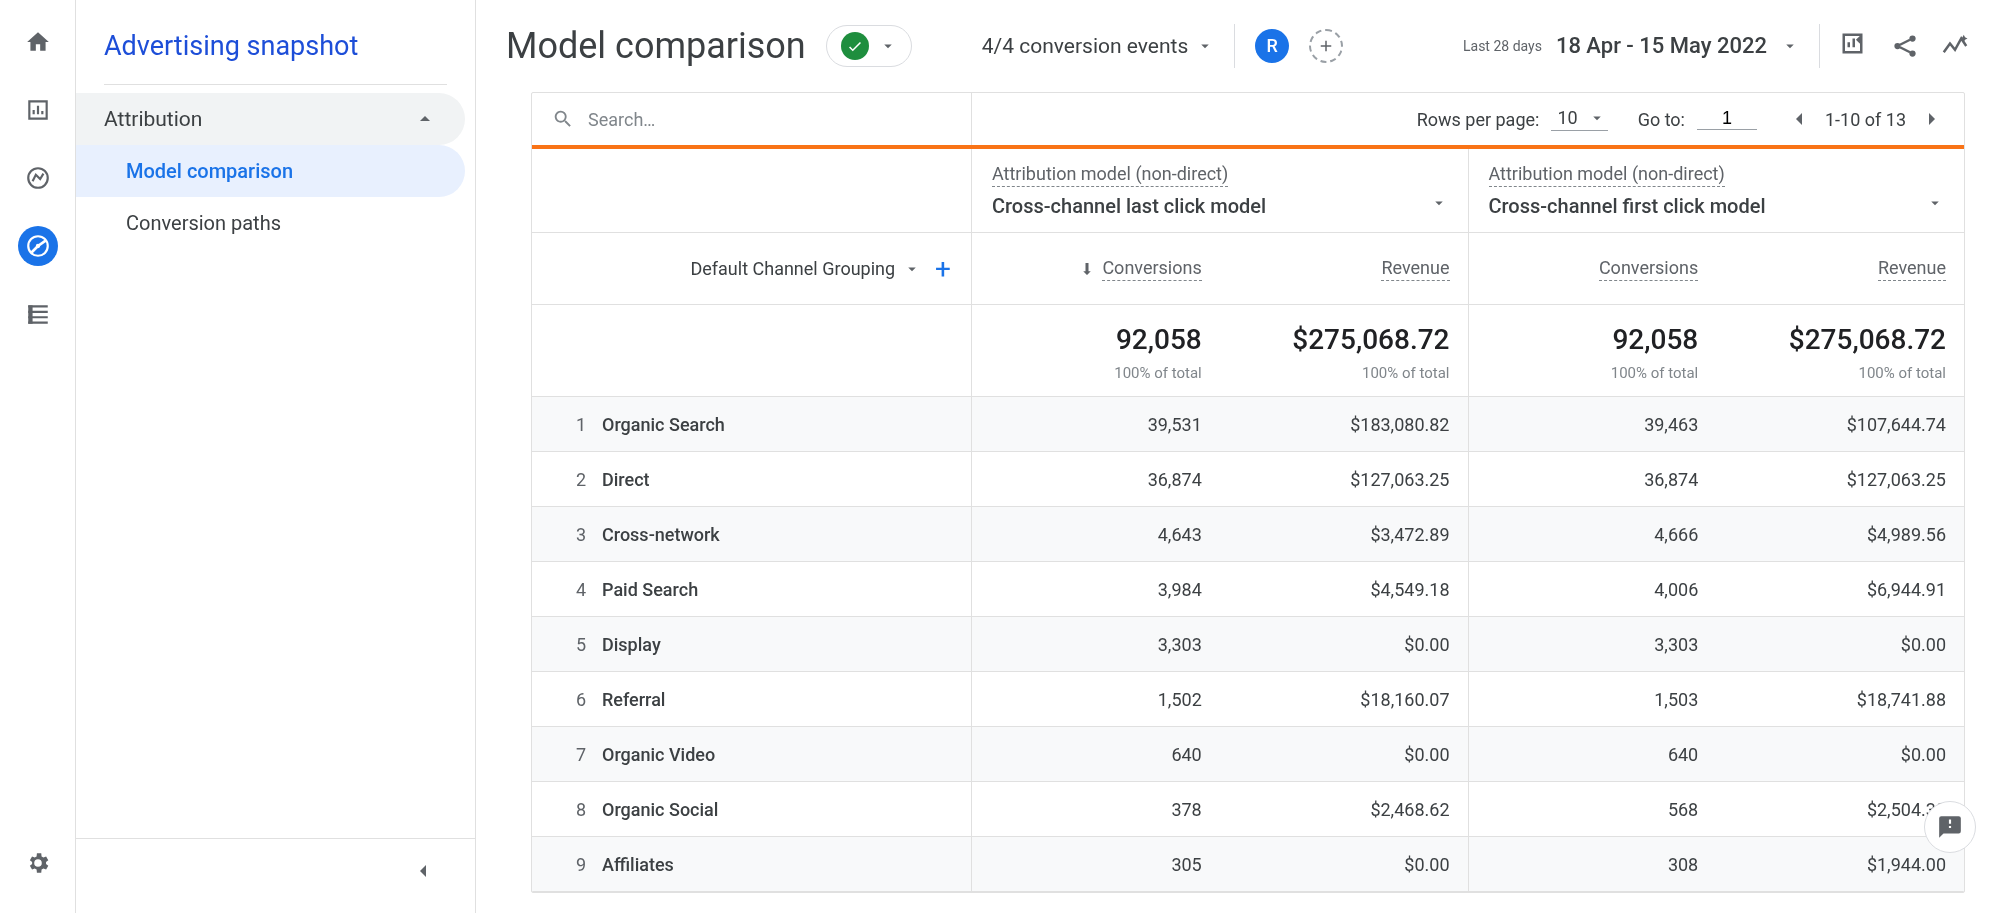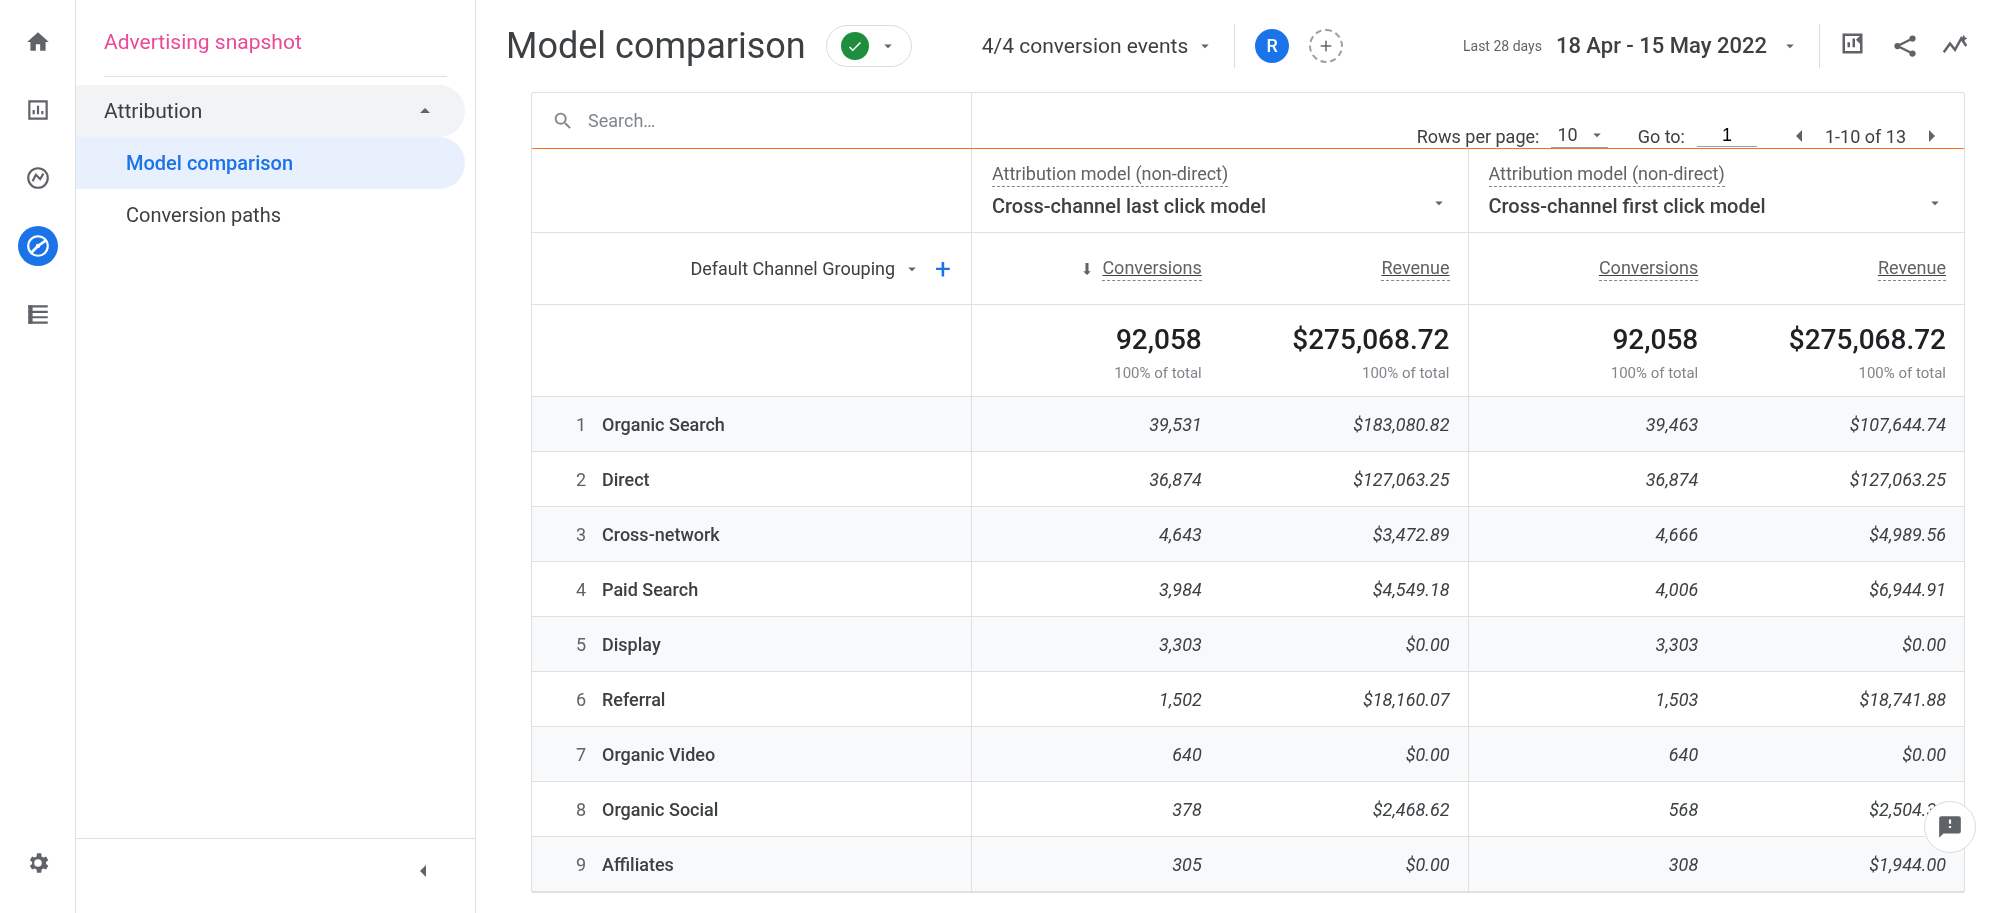--- a/index.html
+++ b/index.html
@@ -9,21 +9,21 @@
   
   .rail { width: 76px; border-right: 1px solid #e0e0e0; display: flex; flex-direction: column; align-items: center; padding-top: 22px; gap: 28px; position: relative; }
   .rail-icon { width: 40px; height: 40px; display: flex; align-items: center; justify-content: center; border-radius: 50%; cursor: pointer; color: #5f6368; }
   .rail-icon svg { width: 26px; height: 26px; fill: #5f6368; }
   .rail-icon.active { background: #1a73e8; }
   .rail-icon.active svg { fill: #fff; }
   .rail-bottom { position: absolute; bottom: 30px; }
 
   
   .sidenav { width: 400px; border-right: 1px solid #e0e0e0; padding-top: 16px; display: flex; flex-direction: column; }
-  .sn-item { padding: 14px 28px; font-size: 21px; color: #ec4899; }
+  .sn-item { padding: 14px 28px; font-size: 27px; color: #1d4ed8; }
   .sn-divider { border-bottom: 1px solid #e0e0e0; margin: 8px 28px; }
   .sn-group { display: flex; align-items: center; justify-content: space-between; padding: 14px 28px; font-size: 21px; cursor: pointer; border-radius: 0 40px 40px 0; margin-right: 10px; background:#f1f3f4;}
   .sn-child { padding: 14px 20px 14px 50px; font-size: 20px; cursor: pointer; border-radius: 0 40px 40px 0; margin-right: 10px; }
   .sn-child.active { background: #e8f0fe; color: #1a73e8; font-weight: 500; }
   .sn-bottom { margin-top: auto; border-top: 1px solid #e0e0e0; padding: 20px 0 30px; display: flex; justify-content: flex-end; padding-right: 40px; }
   .chevron { width: 24px; height: 24px; fill: #5f6368; }
 
   
   .main { flex: 1; display: flex; flex-direction: column; background: #fff; position: relative;}
   .hdr { display: flex; align-items: center; padding: 18px 30px; gap: 20px; height: 92px; border-bottom: 1px solid transparent;}
@@ -38,62 +38,62 @@
   .dashed-circle { width: 34px; height: 34px; border-radius: 50%; border: 2px dashed #9aa0a6; display: flex; align-items: center; justify-content: center; cursor: pointer; }
   .dashed-circle svg { width: 18px; height: 18px; fill: #5f6368; }
   .spacer { flex: 1; }
   .date-wrap { display: flex; align-items: center; gap: 14px; cursor: pointer; }
   .date-range-label { font-size: 14px; color: #5f6368; }
   .date-range { font-size: 22px; font-weight: 500; color: #3c4043; }
   .hdr-ic { width: 30px; height: 30px; fill: #5f6368; cursor: pointer; }
 
   
   .card { margin: 0 35px 0 55px; border: 1px solid #e0e0e0; border-radius: 2px; overflow: hidden; font-size: 18px; }
-  .toolbar { display: flex; align-items: flex-end; height: 56px; border-bottom: 1px solid #f97316; }
+  .toolbar { display: flex; align-items: center; height: 56px; border-bottom: 4px solid #f97316; }
   .tool-left { width: 440px; display: flex; align-items: center; padding-left: 20px; gap: 14px; color: #80868b; border-right: 1px solid #e0e0e0; height: 100%; }
   .tool-left svg { width: 22px; height: 22px; fill: #80868b; }
   .tool-right { flex: 1; display: flex; align-items: center; justify-content: flex-end; gap: 30px; padding-right: 20px; color: #3c4043; }
   .rpp { display: flex; align-items: center; gap: 12px; }
   .rpp-val { border-bottom: 1px solid #9aa0a6; padding: 0 30px 2px 6px; position: relative; }
   .goto-in { border: none; border-bottom: 1px solid #9aa0a6; width: 60px; text-align: center; font-size: 18px; outline: none; }
   .page-nav { display: flex; align-items: center; gap: 14px; }
   .page-nav svg { width: 24px; height: 24px; fill: #5f6368; cursor: pointer; }
 
   .model-row { display: flex; border-bottom: 1px solid #e0e0e0; }
   .mr-left { width: 440px; border-right: 1px solid #e0e0e0; }
   .mr-cell { flex: 1; padding: 14px 20px; }
   .mr-cell + .mr-cell { border-left: 1px solid #e0e0e0; }
   .dotted { border-bottom: 1px dashed #80868b; padding-bottom: 2px; color:#5f6368;}
   .model-sel { display: flex; justify-content: space-between; margin-top: 10px; font-size: 20px; font-weight: 500; cursor: pointer; }
 
   .dim-row { display: flex; height: 72px; border-bottom: 1px solid #e0e0e0; }
   .dim-left { width: 440px; border-right: 1px solid #e0e0e0; display: flex; align-items: center; justify-content: flex-end; padding-right: 20px; gap: 14px; }
   .dim-left .plus { color: #1a73e8; font-size: 28px; font-weight:400;}
-  .metric-hd { flex: 1; display: flex; text-decoration: underline; }
+  .metric-hd { flex: 1; display: flex; }
   .metric-hd + .metric-hd { border-left: 1px solid #e0e0e0; }
   .mh { flex: 1; display: flex; align-items: center; justify-content: flex-end; padding: 0 18px; gap: 6px; }
   .mh .dotted { font-size: 18px; }
   .sort-arrow { width: 18px; height: 18px; fill: #5f6368; }
 
   .total-row { display: flex; border-bottom: 1px solid #e0e0e0; }
   .tot-left { width: 440px; border-right: 1px solid #e0e0e0; }
   .tot-grp { flex: 1; display: flex; }
   .tot-grp + .tot-grp { border-left: 1px solid #e0e0e0; }
   .tot-cell { flex: 1; text-align: right; padding: 18px 18px 14px; }
   .tot-val { font-size: 28px; font-weight: 500; color: #202124; }
   .tot-sub { font-size: 15px; color: #80868b; margin-top: 8px; }
 
   .drow { display: flex; height: 55px; border-bottom: 1px solid #e0e0e0; align-items: stretch; }
   .drow.stripe { background: #f8f9fa; }
   .d-left { width: 440px; border-right: 1px solid #e0e0e0; display: flex; align-items: center; }
   .d-idx { width: 70px; text-align: right; padding-right: 16px; color:#5f6368;}
   .d-name { font-weight: 500; }
   .d-grp { flex: 1; display: flex; }
   .d-grp + .d-grp { border-left: 1px solid #e0e0e0; }
-  .d-cell { flex: 1; padding: 0 18px; display: flex; align-items: center; justify-content: flex-end; font-style: italic; }
+  .d-cell { flex: 1; padding: 0 18px; display: flex; align-items: center; justify-content: flex-end; }
 
   .feedback { position: fixed; right: 24px; bottom: 60px; width: 52px; height: 52px; border-radius: 50%; border: 1px solid #dadce0; background: #fff; display: flex; align-items: center; justify-content: center; cursor: pointer; }
   .feedback svg { width: 26px; height: 26px; fill: #5f6368; }
 </style>
 </head>
 <body>
 
 <div class="root">
 
   <div class="rail">

